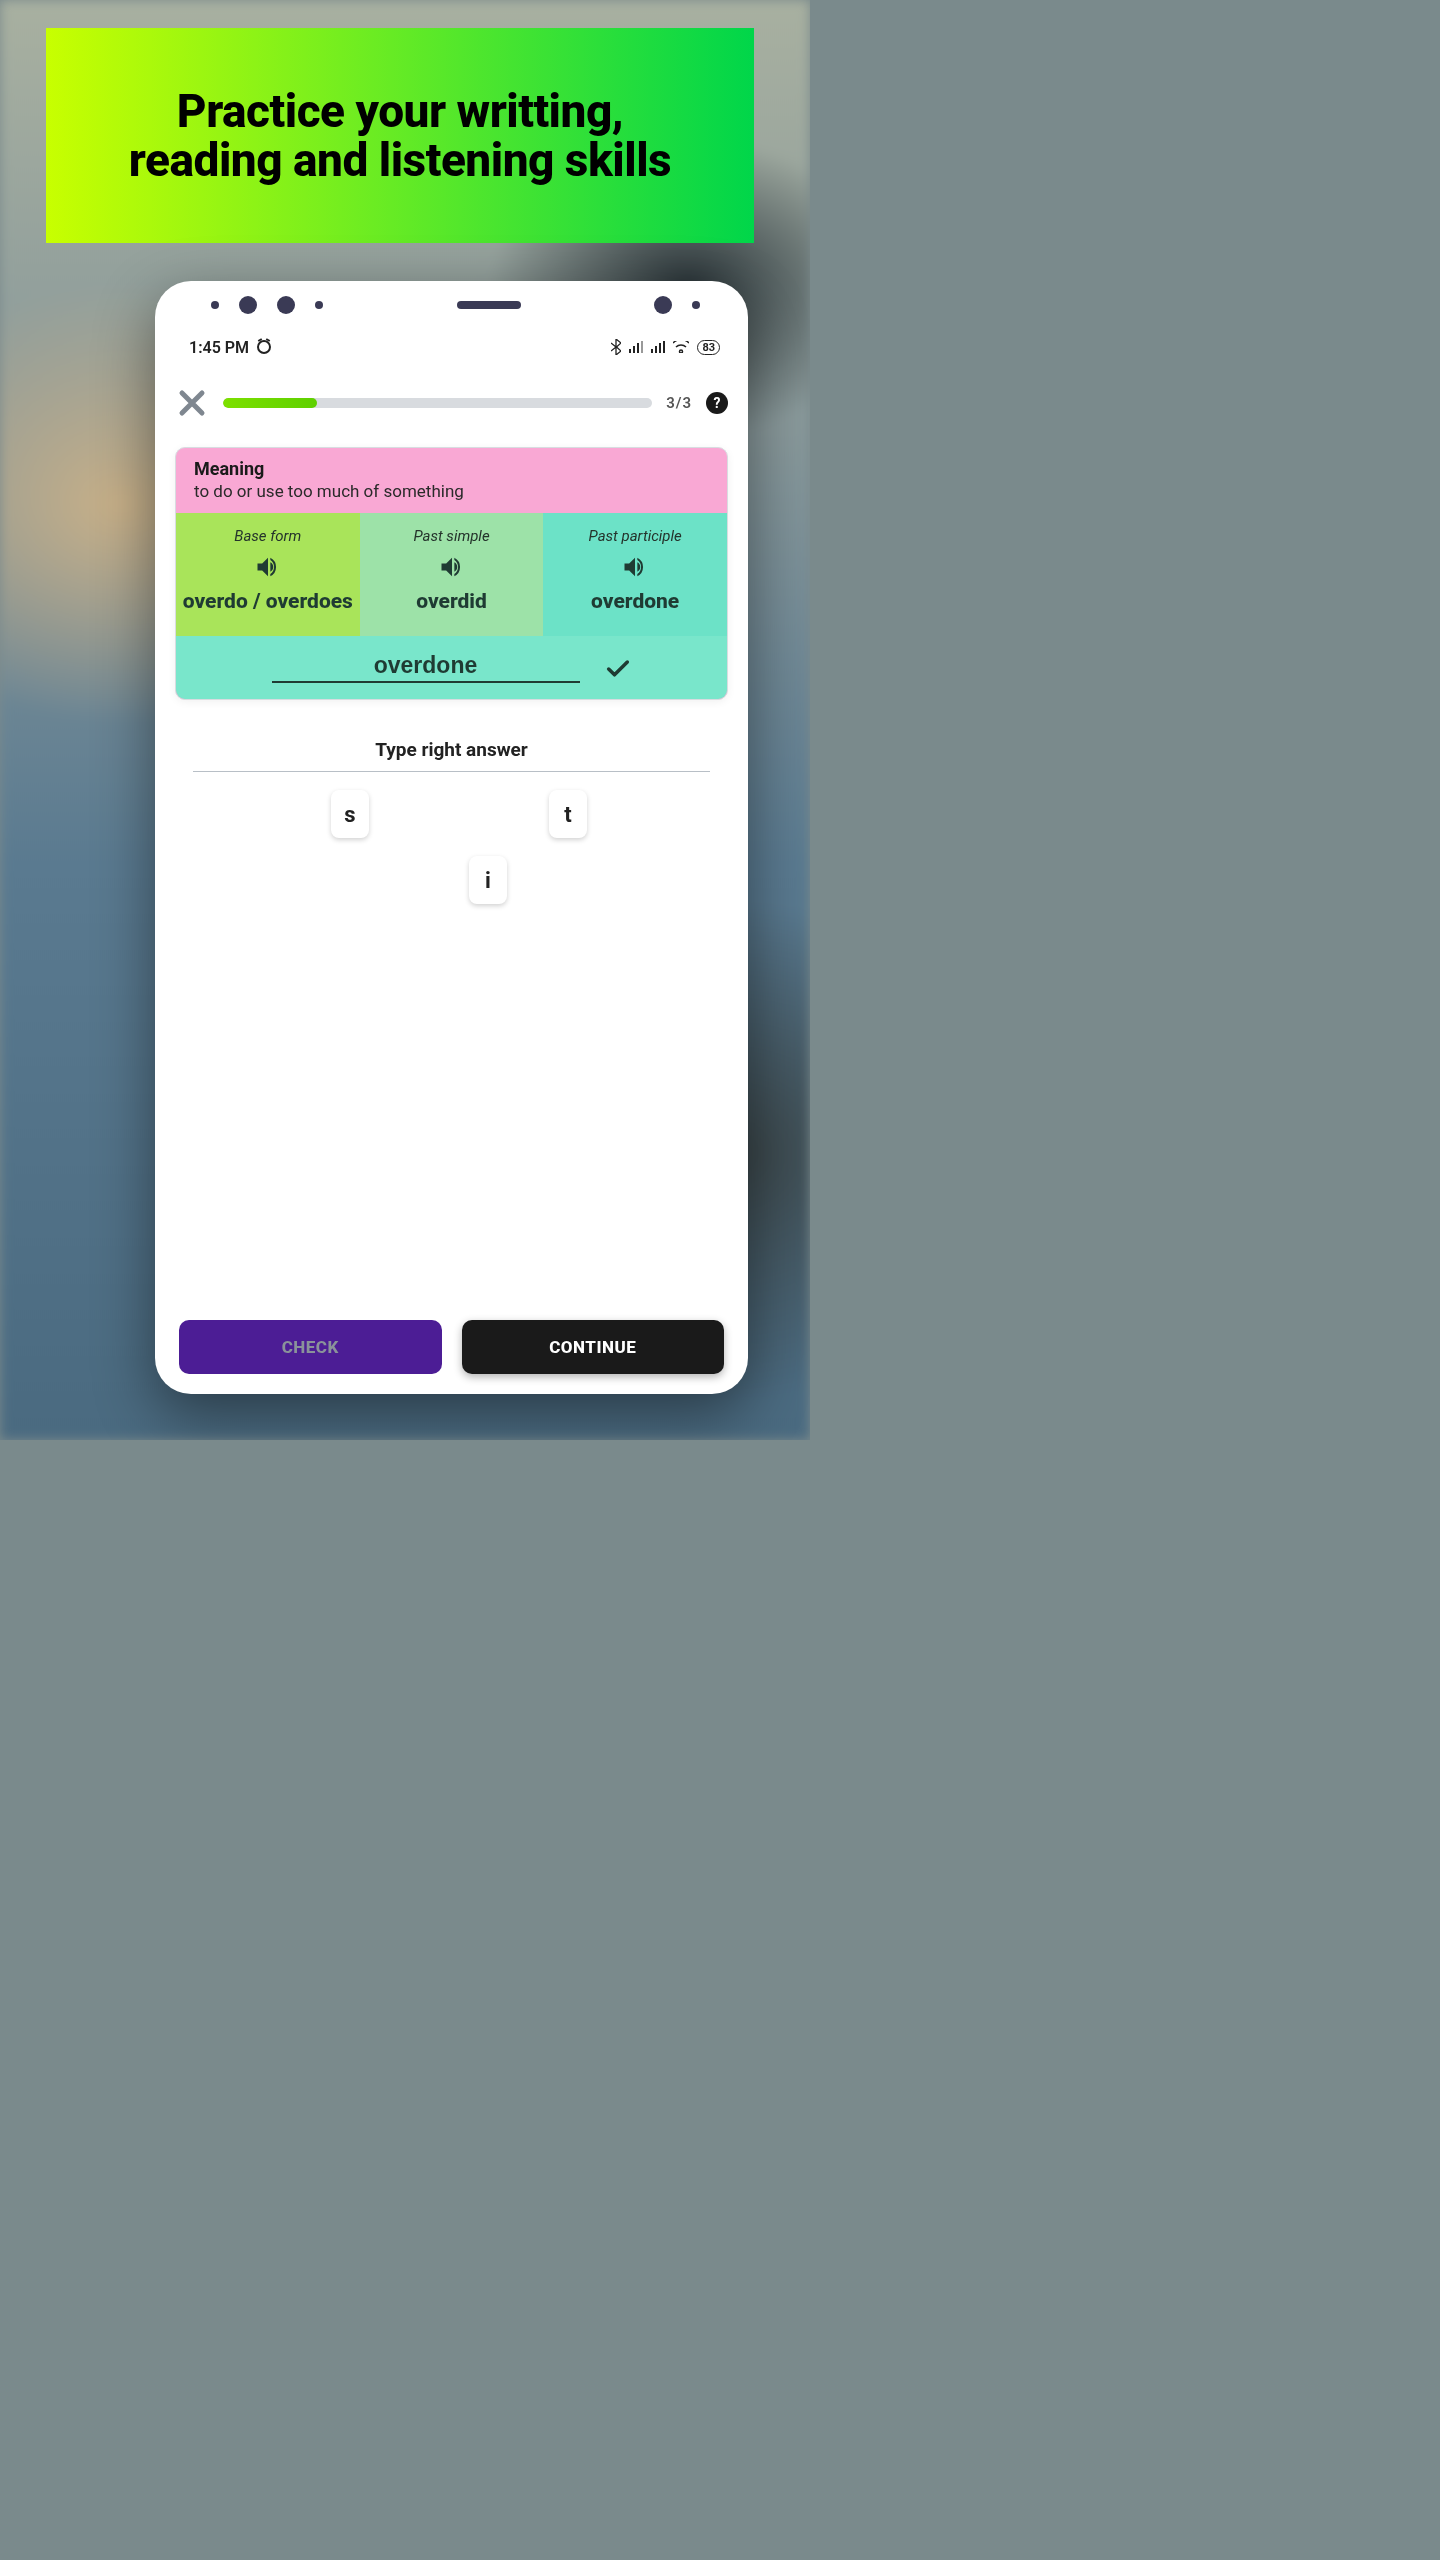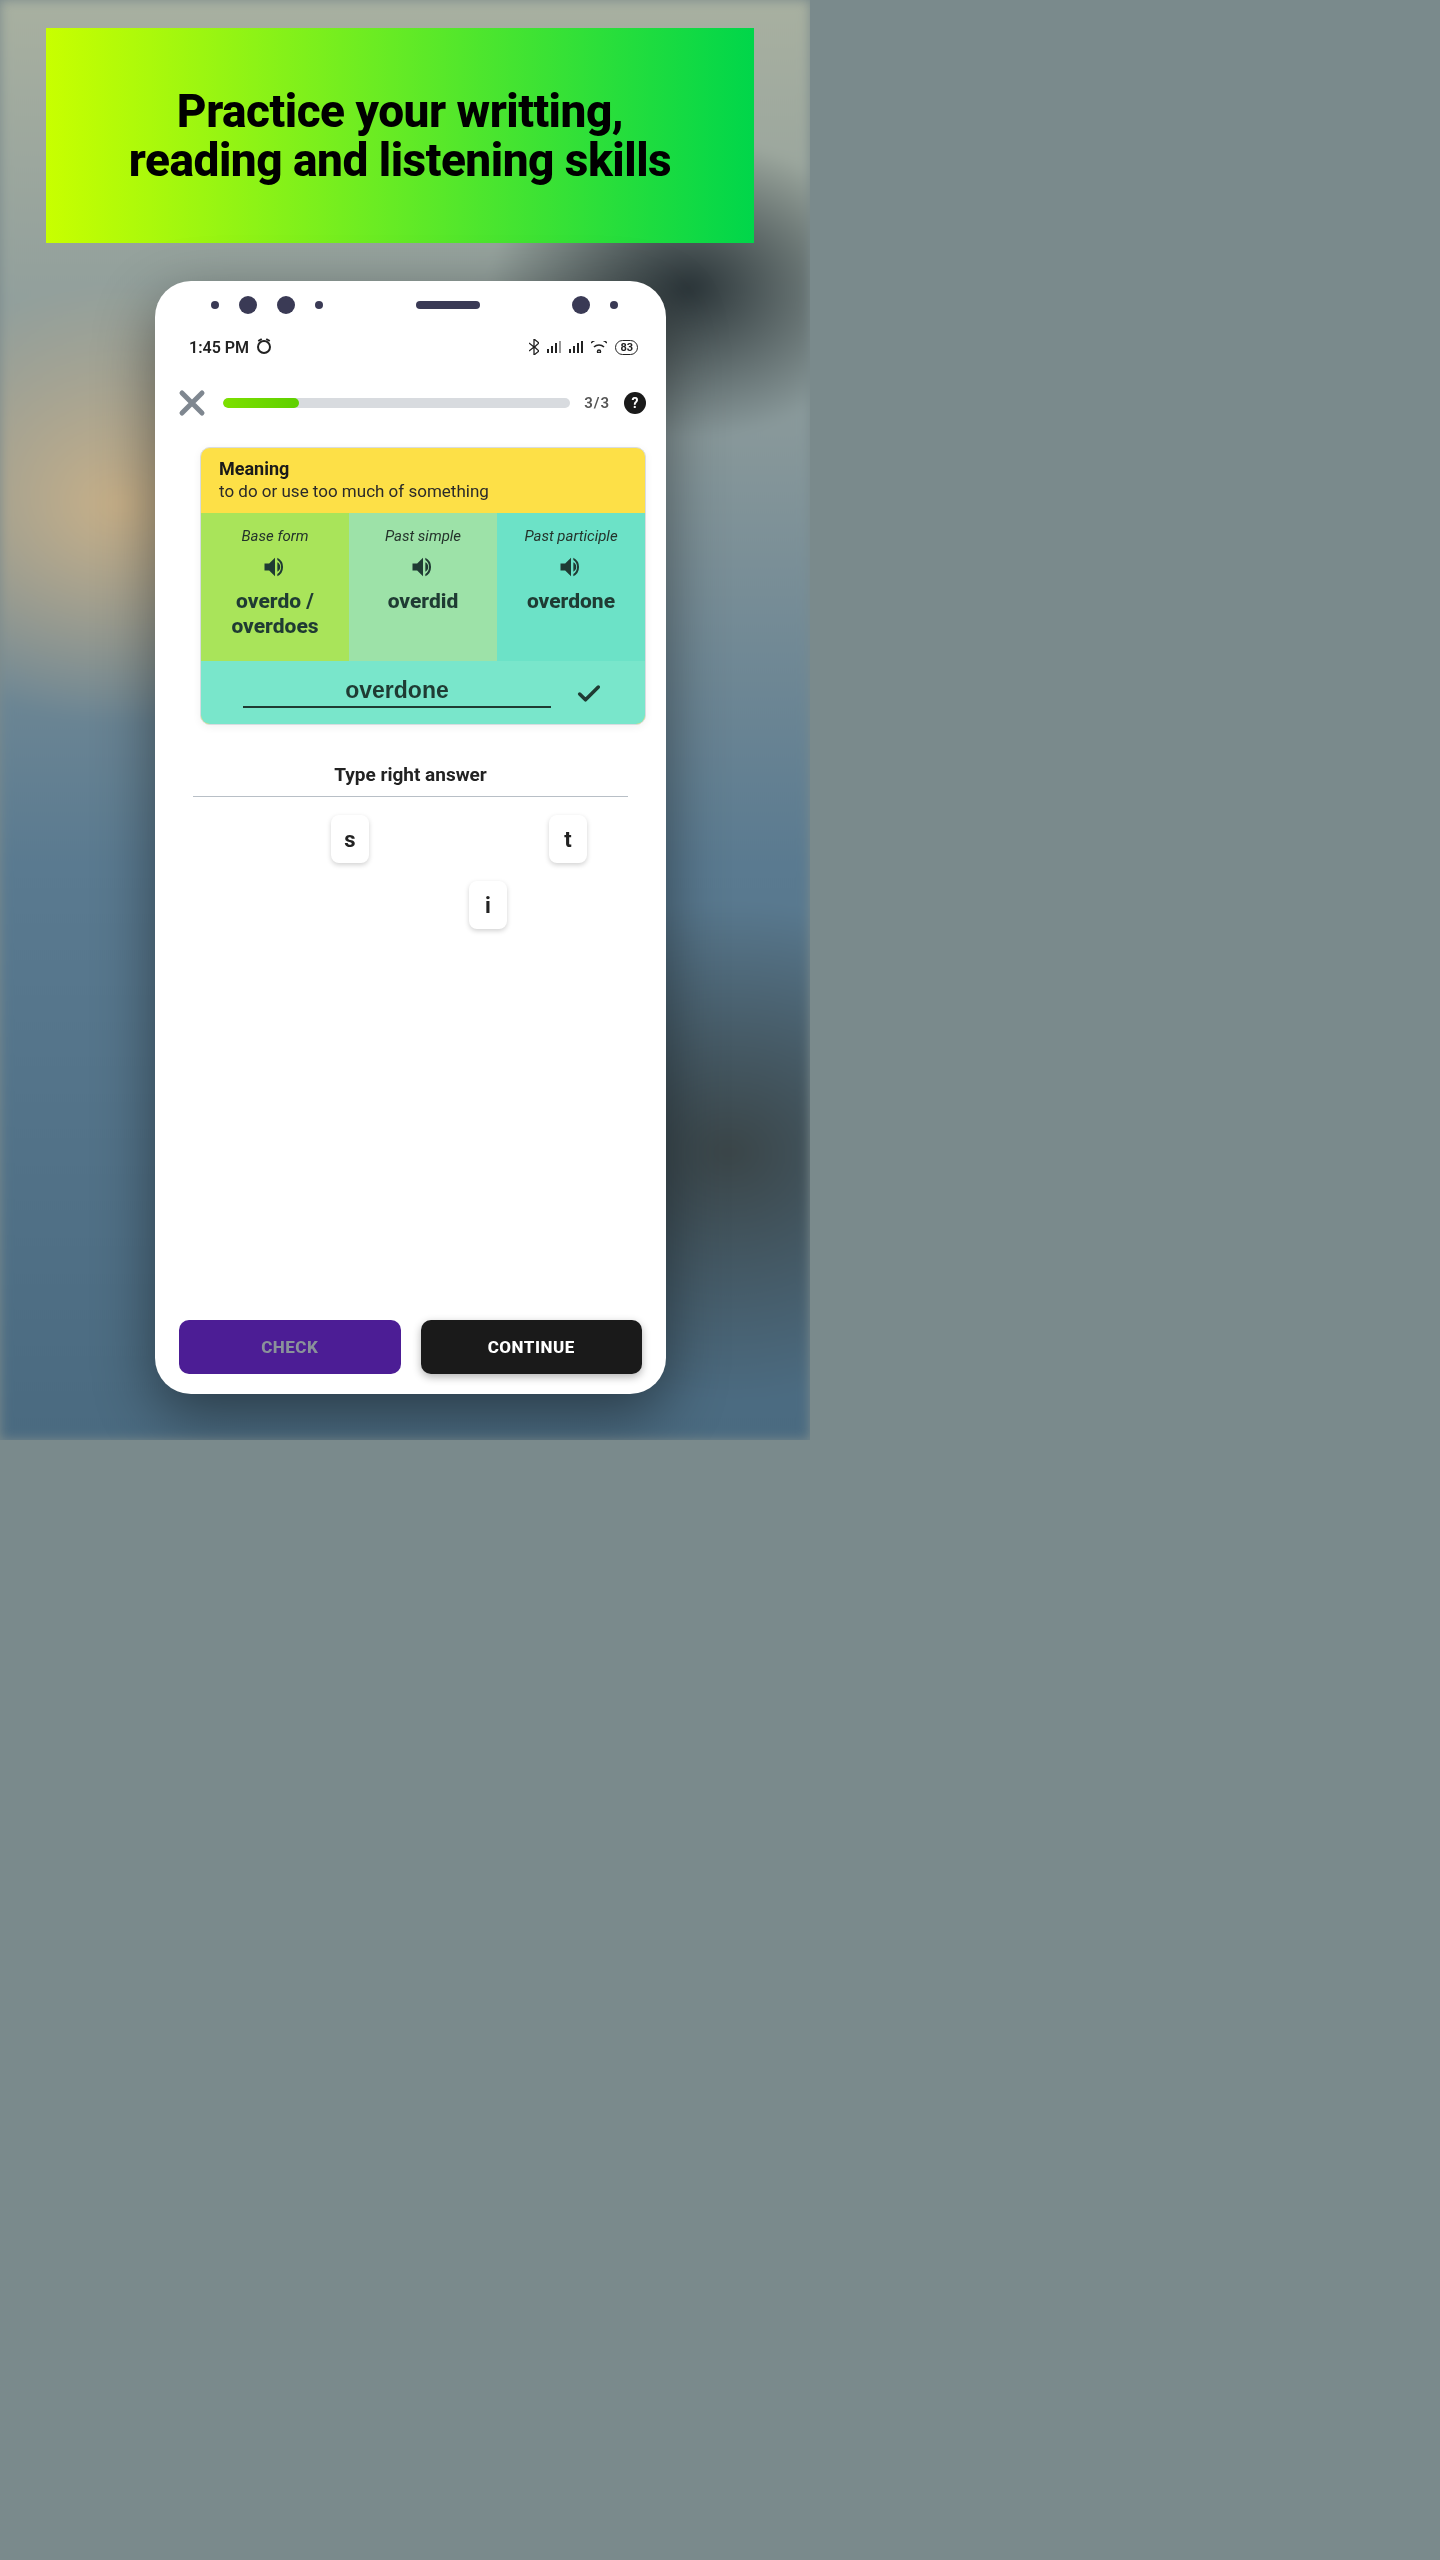--- a/index.html
+++ b/index.html
@@ -41,21 +41,21 @@
     font-weight: 800;
     color: #000;
     line-height: 1.05;
     letter-spacing: -0.5px;
   }
   
   .phone {
     position: absolute;
     top: 281px;
     left: 155px;
-    width: 511px;
+    width: 593px;
     height: 1113px;
     background: #fff;
     border-radius: 36px;
     box-shadow: 0 20px 60px rgba(0,0,0,0.45);
     overflow: hidden;
     z-index: 3;
   }
   .device-bar {
     height: 48px;
     display: flex;
@@ -87,21 +87,21 @@
   .batt { border:1.5px solid #222; border-radius:8px; padding:0 4px; font-size:11px; font-weight:700; }
   
   .app { padding: 16px 20px 0 20px; height: calc(100% - 84px); display:flex; flex-direction:column; }
   .top-row { display:flex; align-items:center; gap:14px; height:44px; }
   .close-x { width:34px; height:34px; color:#7f8790; display:flex; align-items:center; justify-content:center; }
   .progress { flex:1; height:10px; background:#d8dbdf; border-radius:6px; position:relative; overflow:hidden; }
   .progress-fill { position:absolute; left:0; top:0; bottom:0; background: linear-gradient(90deg,#7de000,#5ed000); border-radius:6px; }
   .counter { font-size:15px; font-weight:600; color:#555; letter-spacing:1px; }
   .help { width:22px; height:22px; border-radius:50%; background:#1a1a1a; color:#fff; display:flex; align-items:center; justify-content:center; font-size:14px; font-weight:700; }
   
-  .card { margin-top: 22px; background:#fde047; border:1px solid #d8dce0; border-radius:10px; box-shadow:0 2px 8px rgba(0,0,0,0.06); overflow:hidden;margin-left:25px; }
+  .card { margin-top: 22px; background:#f9a8d4; border:1px solid #d8dce0; border-radius:10px; box-shadow:0 2px 8px rgba(0,0,0,0.06); overflow:hidden; }
   .meaning { padding:10px 18px 12px 18px; }
   .meaning-title { font-size:18px; font-weight:700; color:#1a1a1a; }
   .meaning-text { font-size:17px; color:#2a2a2a; margin-top:2px; }
   .forms { display:flex; }
   .form-cell { flex:1; text-align:center; padding:14px 6px 22px 6px; display:flex; flex-direction:column; align-items:center; gap:8px; }
   .form-cell:nth-child(1){ background:#a9e45a; }
   .form-cell:nth-child(2){ background:#9de2a8; }
   .form-cell:nth-child(3){ background:#6ce2c7; }
   .form-label { font-size:15px; font-style:italic; color:#24332b; }
   .speaker-icon { width:28px; height:28px; color:#1f3b33; }

